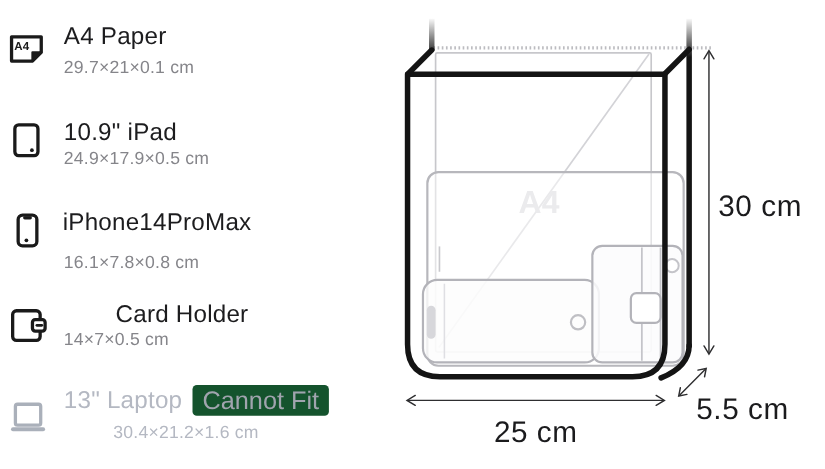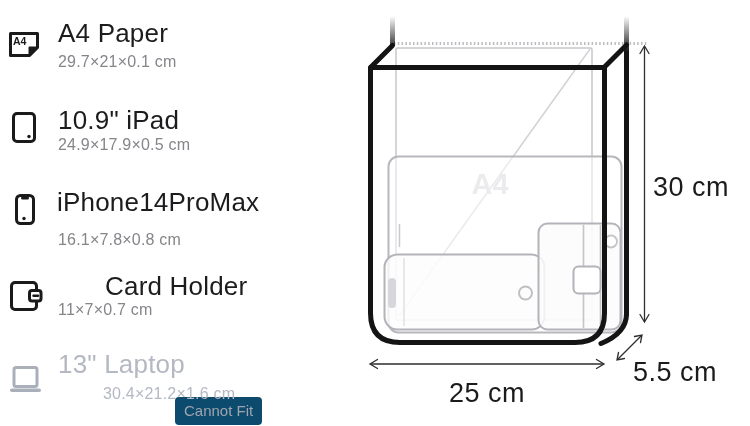--- a/index.html
+++ b/index.html
@@ -2,47 +2,46 @@
 <html><head>
 <meta charset="utf-8">
 <style>
   * { margin: 0; padding: 0; box-sizing: border-box; }
   html, body { width: 750px; height: 426px; background: #ffffff; overflow: hidden; }
   body { font-family: "Liberation Sans", "DejaVu Sans", sans-serif; position: relative; }
 
   .abs { position: absolute; }
 
   .item-title {
-    font-size: 26px;
+    font-size: 22px;
     line-height: 26px;
     color: #1c1c1e;
     letter-spacing: .2px;
     white-space: nowrap;
   }
   .item-dims {
     font-size: 16px;
     line-height: 19px;
     color: #85858a;
     letter-spacing: .2px;
     white-space: nowrap;
     text-align: center;
   }
   .disabled .item-title, .disabled .item-dims { color: #b4b8c2; }
 
   .badge {
     position: absolute;
     left: 175px; top: 350px;
     height: 28px; line-height: 28px;
     padding: 0 9px;
-    background: #0c4a6e;
+    background: #14532d;
     color: #a0a4ae;
-    font-size: 15px;
+    font-size: 23px;
     border-radius: 4px;
     white-space: nowrap;
-    margin-top: 47px;
   }
 
   svg { display: block; }
   .icon-stroke { fill: none; stroke: #1a1a1a; stroke-width: 3; stroke-linejoin: round; stroke-linecap: round; }
   .icon-gray   { fill: none; stroke: #aab0ba; stroke-width: 3; stroke-linejoin: round; stroke-linecap: round; }
 
   #bag-diagram { position: absolute; left: 0; top: 0; }
   .bag-line  { fill: none; stroke: #141414; stroke-width: 5; stroke-linecap: round; stroke-linejoin: round; }
   .dim-line  { fill: none; stroke: #2e2e30; stroke-width: 1.3; stroke-linecap: round; }
   .dim-text  { font-size: 27px; fill: #1b1b1d; letter-spacing: .5px; }
@@ -81,21 +80,21 @@
     <div class="item-dims abs" style="left:58px; top:230px;">16.1×7.8×0.8 cm</div>
   </div>
 
   <div class="abs">
     <svg class="abs" style="left:9px; top:280px;" width="34" height="32" viewBox="0 0 34 32">
       <rect class="icon-stroke" x="2.5" y="2.5" width="25" height="27" rx="3.5"></rect>
       <rect x="20.5" y="10.5" width="11.5" height="10.5" rx="2.5" fill="#ffffff" stroke="#1a1a1a" stroke-width="3" stroke-linejoin="round"></rect>
       <line x1="24.5" y1="15.75" x2="29" y2="15.75" stroke="#1a1a1a" stroke-width="2.4" stroke-linecap="round"></line>
     </svg>
     <div class="item-title abs" style="left:57px; top:273px;margin-left:48px;">Card Holder</div>
-    <div class="item-dims abs" style="left:58px; top:300px;">11×7×0.7 cm</div>
+    <div class="item-dims abs" style="left:58px; top:300px;">14×7×0.5 cm</div>
   </div>
 
   <div class="abs disabled">
     <svg class="abs" style="left:9px; top:365px;" width="33" height="29" viewBox="0 0 33 29">
       <rect class="icon-gray" x="5" y="2.5" width="23" height="19" rx="2"></rect>
       <rect x="1" y="23.5" width="31" height="3.6" rx="1.8" fill="#aab0ba"></rect>
     </svg>
     <div class="item-title abs" style="left:58px; top:351px;">13" Laptop</div>
     <span class="badge">Cannot Fit</span>
     <div class="item-dims abs" style="left:58px; top:384px;margin-left:45px;">30.4×21.2×1.6 cm</div>

